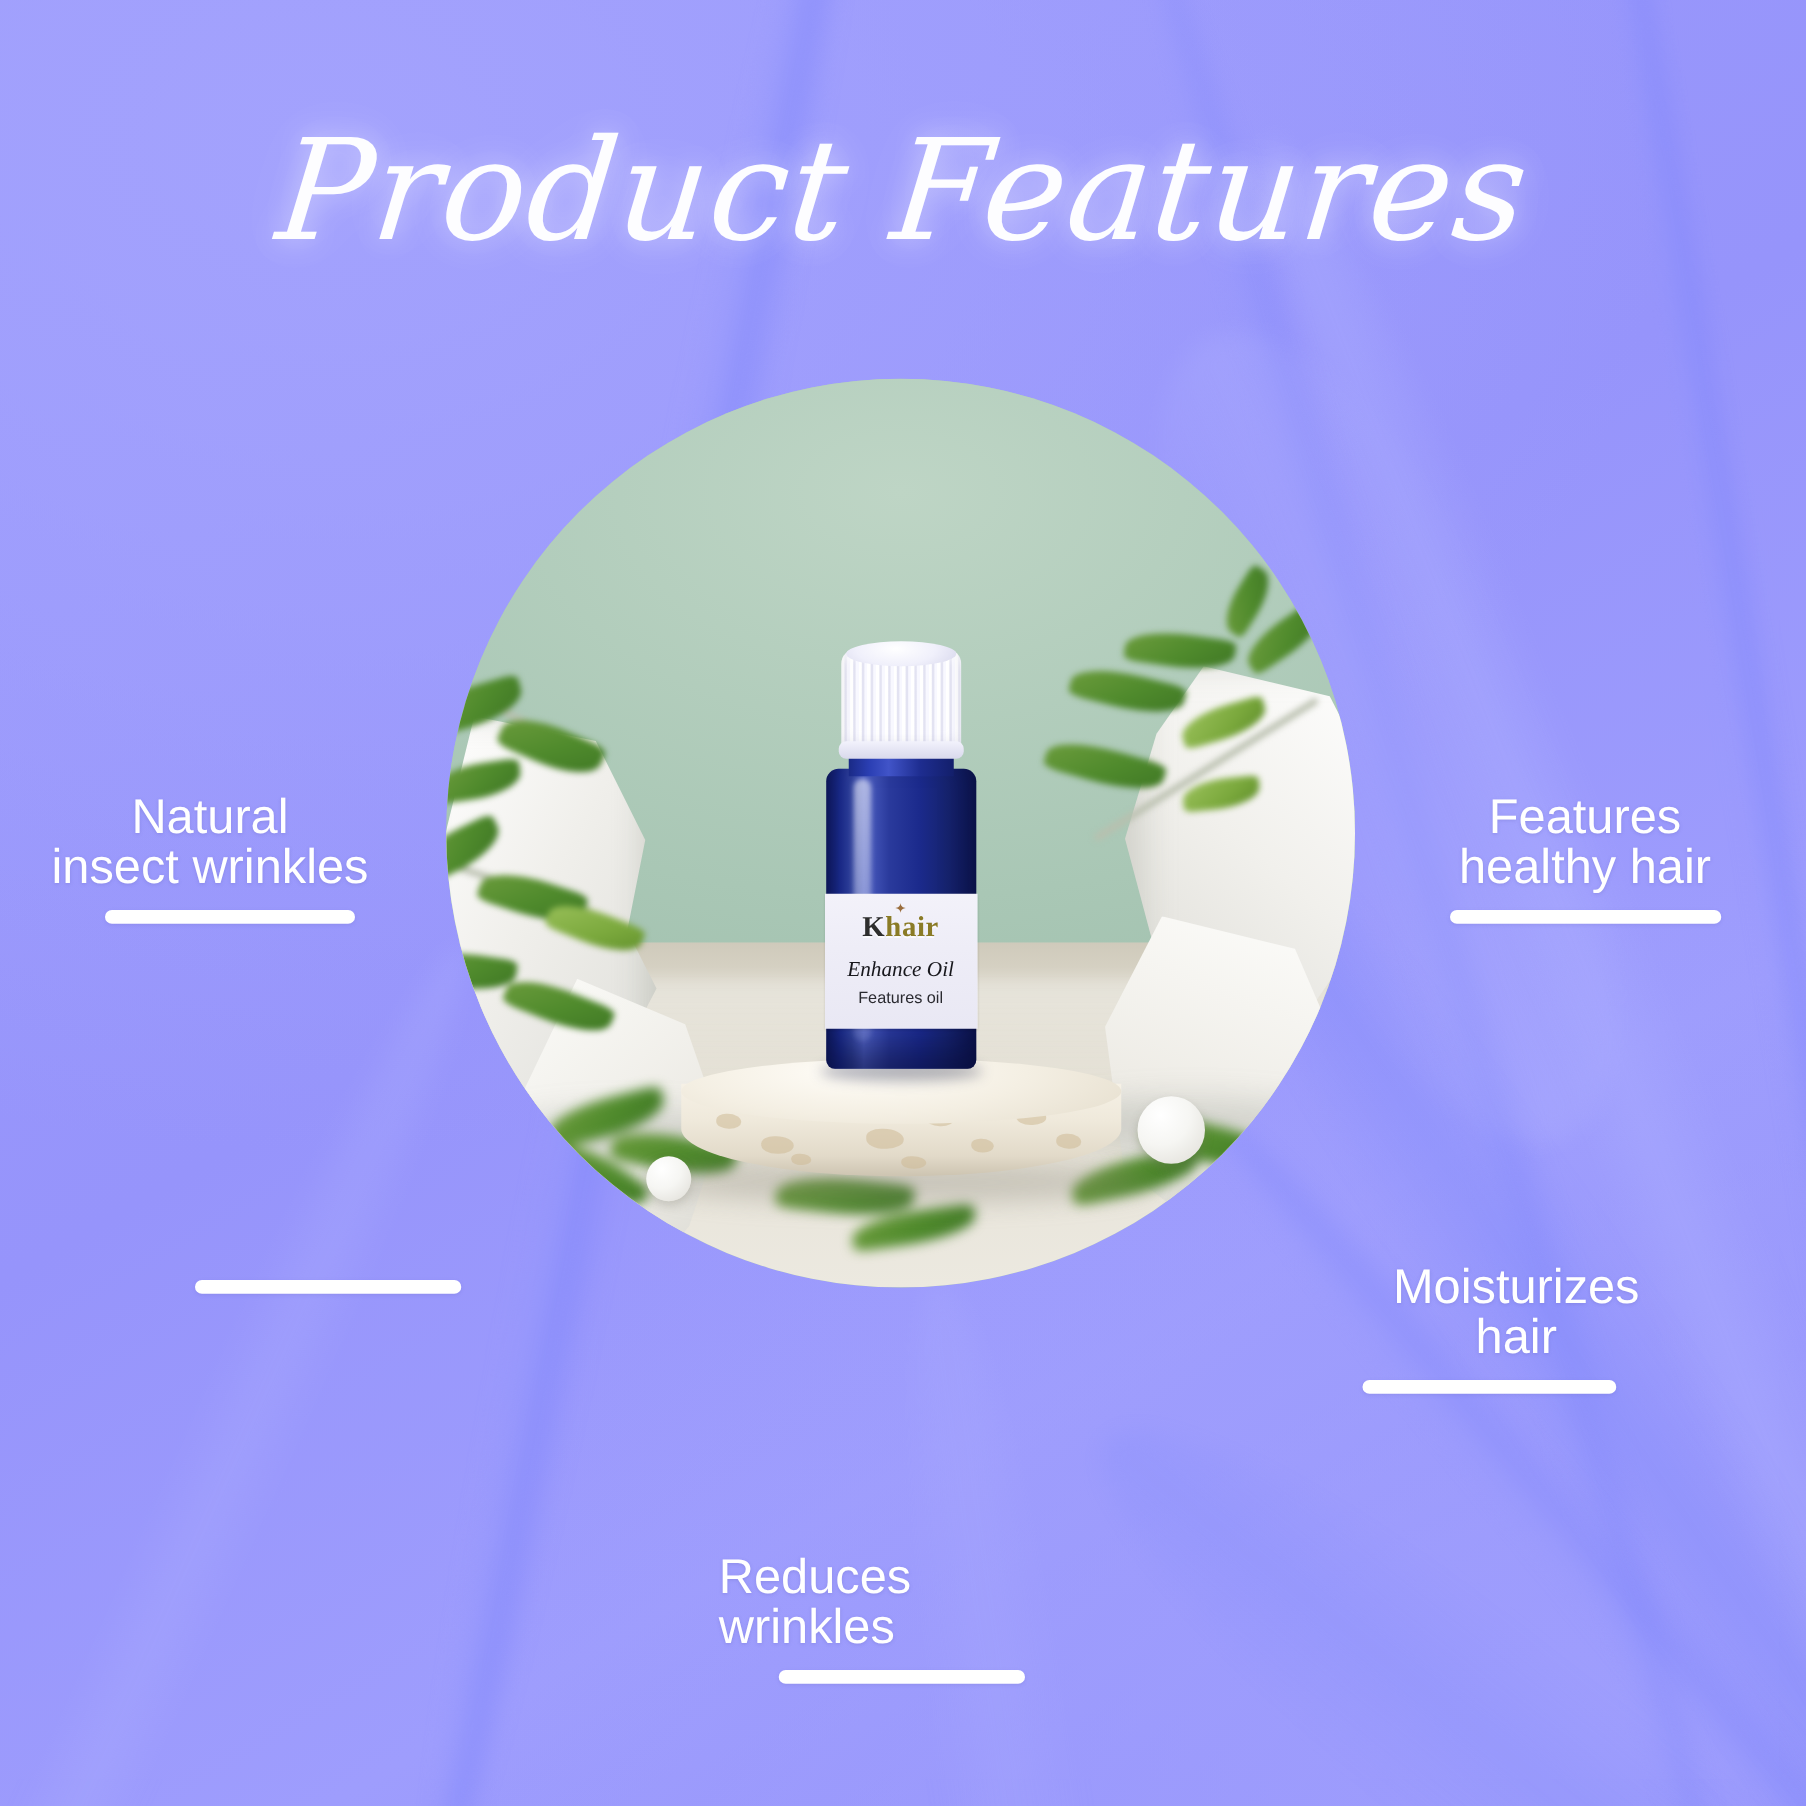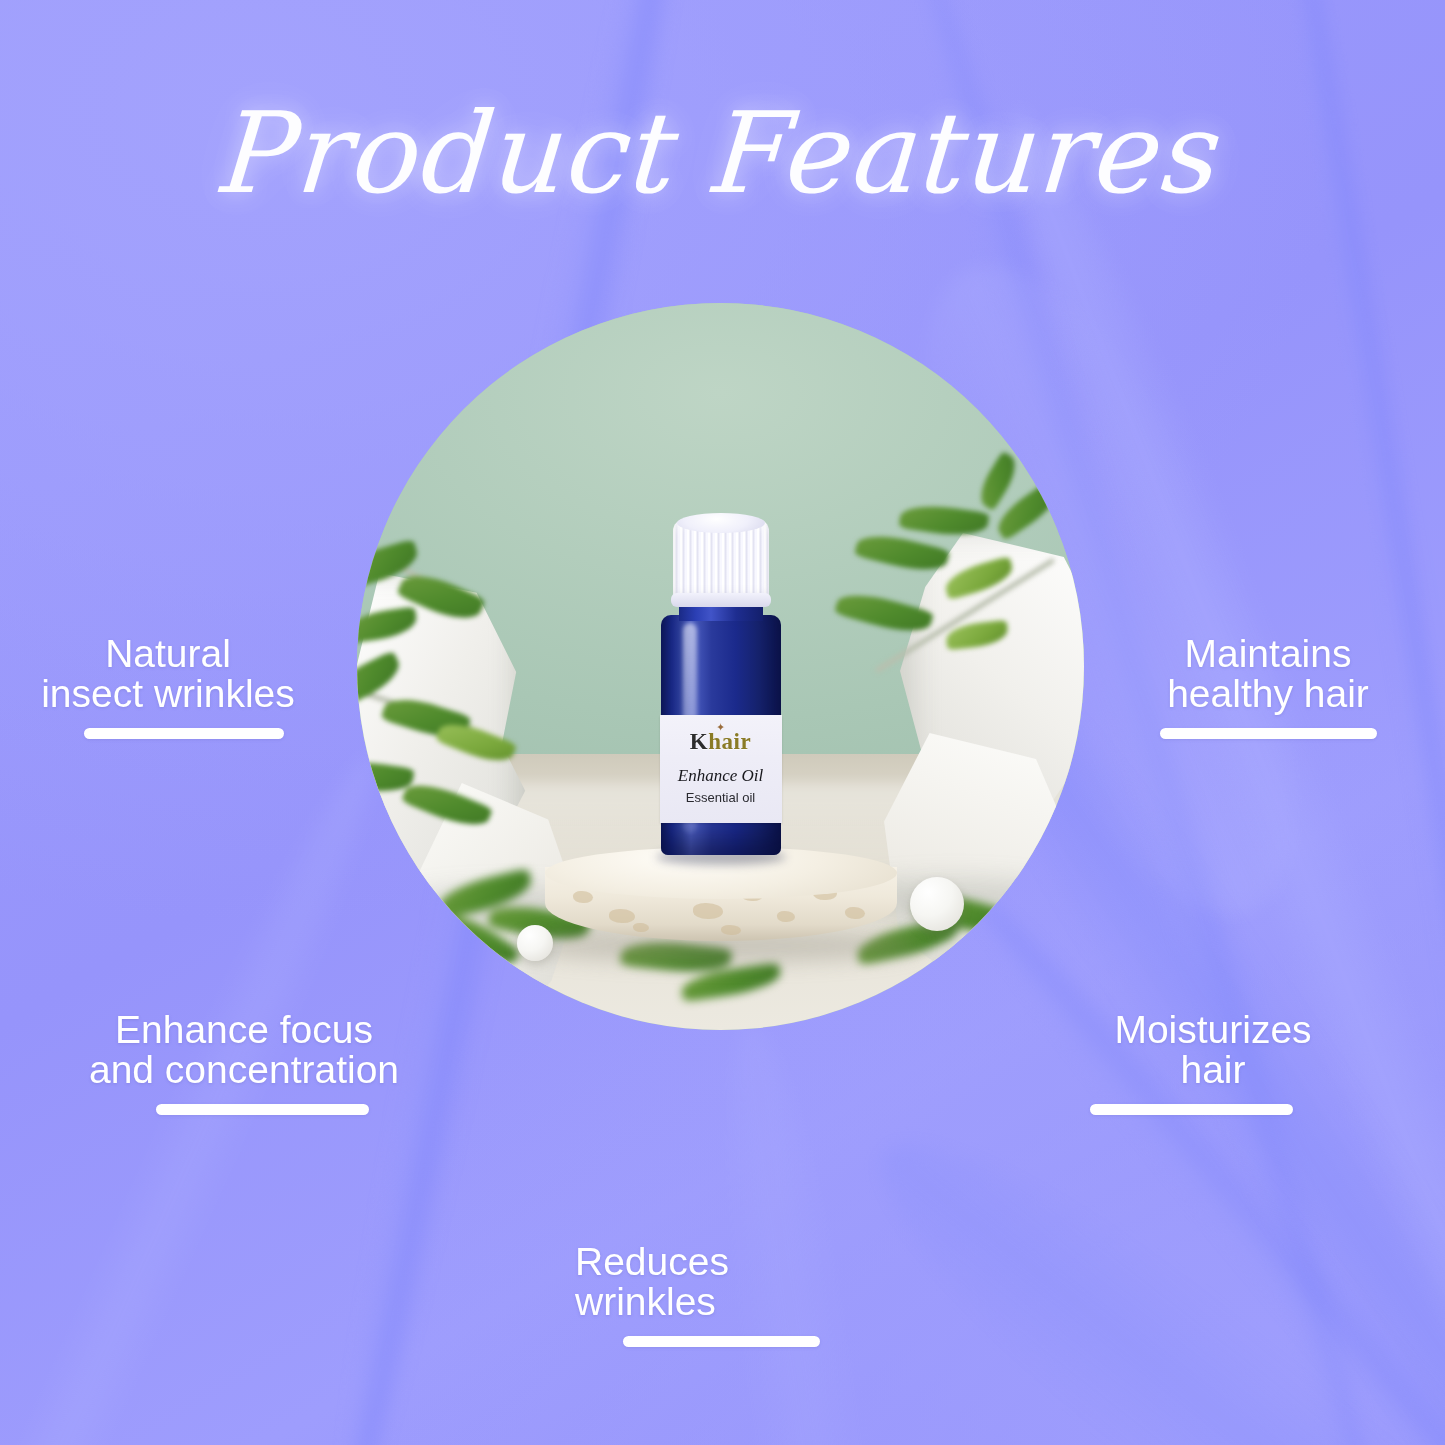--- a/index.html
+++ b/index.html
@@ -363,40 +363,38 @@
     </div>
     <div id="neck"></div>
     <div id="cap"></div>
     <div id="cap-crown"></div>
     <div id="cap-rim"></div>
 
     <div id="label">
       <div id="label-star">✦</div>
       <div id="brand"><span class="k">K</span><span>hair</span></div>
       <div id="product-name">Enhance Oil</div>
-      <div id="product-sub">Essential oil</div>
+      <div id="product-sub">Features oil</div>
     </div>
   </div>
 </div>
 
 <div class="feature" id="f-insect">
   <div class="feature-text">Natural
 insect wrinkles</div>
   <div class="feature-rule"></div>
 </div>
 
 <div class="feature" id="f-hair">
-  <div class="feature-text">Maintains
+  <div class="feature-text">Features
 healthy hair</div>
   <div class="feature-rule"></div>
 </div>
 
 <div class="feature" id="f-focus">
-  <div class="feature-text">Enhance focus
-and concentration</div>
   <div class="feature-rule"></div>
 </div>
 
 <div class="feature" id="f-moist">
   <div class="feature-text">Moisturizes
 hair</div>
   <div class="feature-rule"></div>
 </div>
 
 <div class="feature" id="f-wrink">

